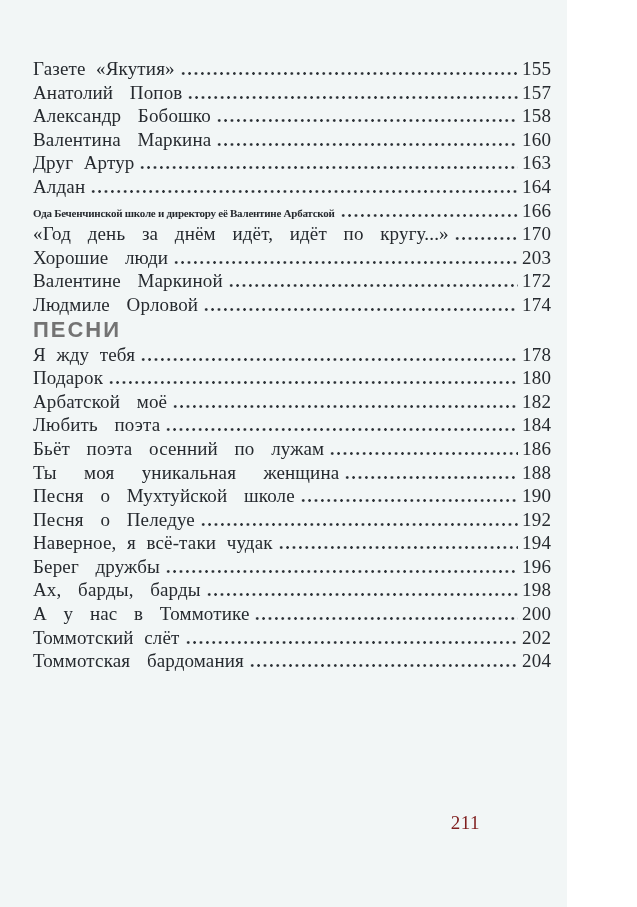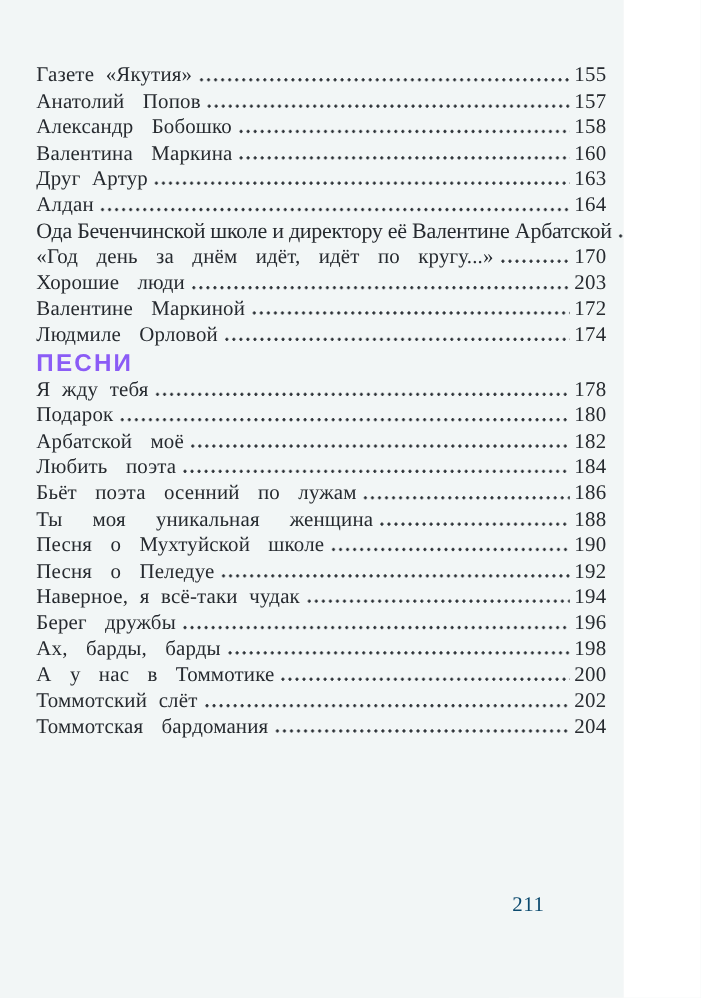--- a/index.html
+++ b/index.html
@@ -27,23 +27,24 @@
     white-space: nowrap;
   }
   .toc-title {
     flex: 0 0 auto;
     word-spacing: 0.30em;
     letter-spacing: 0.15px;
   }
   .toc-row.wide .toc-title   { word-spacing: 0.62em; }
   .toc-row.xwide .toc-title  { word-spacing: 1.18em; }
   .toc-row.condensed .toc-title {
-    font-size: 20px;
+    font-size: 11px;
     word-spacing: 0;
     letter-spacing: -0.25px;
+    font-weight: bold;
   }
   .dot-leader {
     flex: 1 1 auto;
     min-width: 10px;
     height: 3px;
     margin: 0 4px 0 5px;
     background-image: radial-gradient(circle, #2b3035 1.15px, rgba(0,0,0,0) 1.5px);
     background-size: 6.4px 3px;
     background-repeat: repeat-x;
     background-position: 0 50%;
@@ -53,30 +54,30 @@
     width: 46px;
     letter-spacing: 0.3px;
   }
   .section-heading {
     font-family: "Liberation Sans", "DejaVu Sans", sans-serif;
     font-weight: 700;
     font-size: 22px;
     line-height: 26px;
     height: 26px;
     letter-spacing: 2px;
-    color: #8b5cf6;
+    color: #737373;
     margin: 0;
   }
   .footer-page-number {
     position: absolute;
     top: 812px;
-    right: 72px;
+    right: 87px;
     font-size: 19px;
     letter-spacing: 0.5px;
-    color: #0c4a6e;
+    color: #7f1d1d;
   }
 </style>
 </head>
 <body>
 
 <div class="page">
   <div class="toc">
       <div class="toc-row">
         <span class="toc-title">Газете «Якутия»</span>
         <span class="dot-leader"></span>

